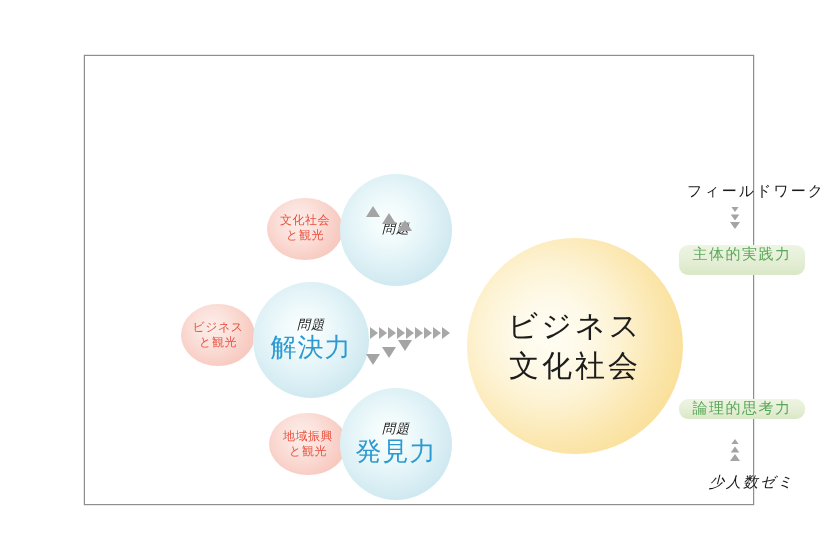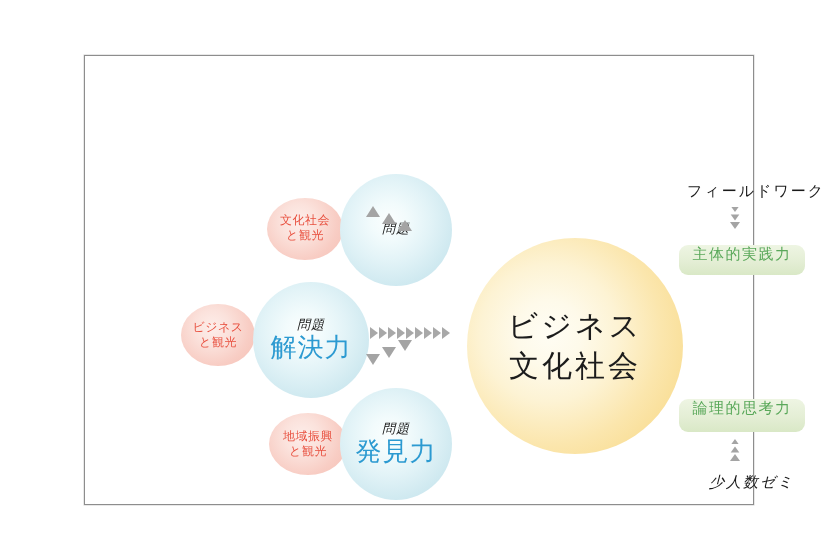--- a/index.html
+++ b/index.html
@@ -182,21 +182,21 @@
     justify-content: center;
     z-index: 3;
   }
   .green-box .gl {
     font-size: 15px;
     color: #5aa85a;
     letter-spacing: 1.5px;
     white-space: nowrap;
   }
   #box-practical { left: 594px; top: 189px; width: 126px; height: 30px; }
-  #box-logical   { left: 594px; top: 343px; width: 126px; height: 33px; }
+  #box-logical   { left: 594px; top: 343px; width: 126px; height: 20px; }
 
   .v-arrows {
     position: absolute;
     display: flex;
     flex-direction: column;
     align-items: center;
     z-index: 3;
   }
   .vt {
     width: 0; height: 0;

